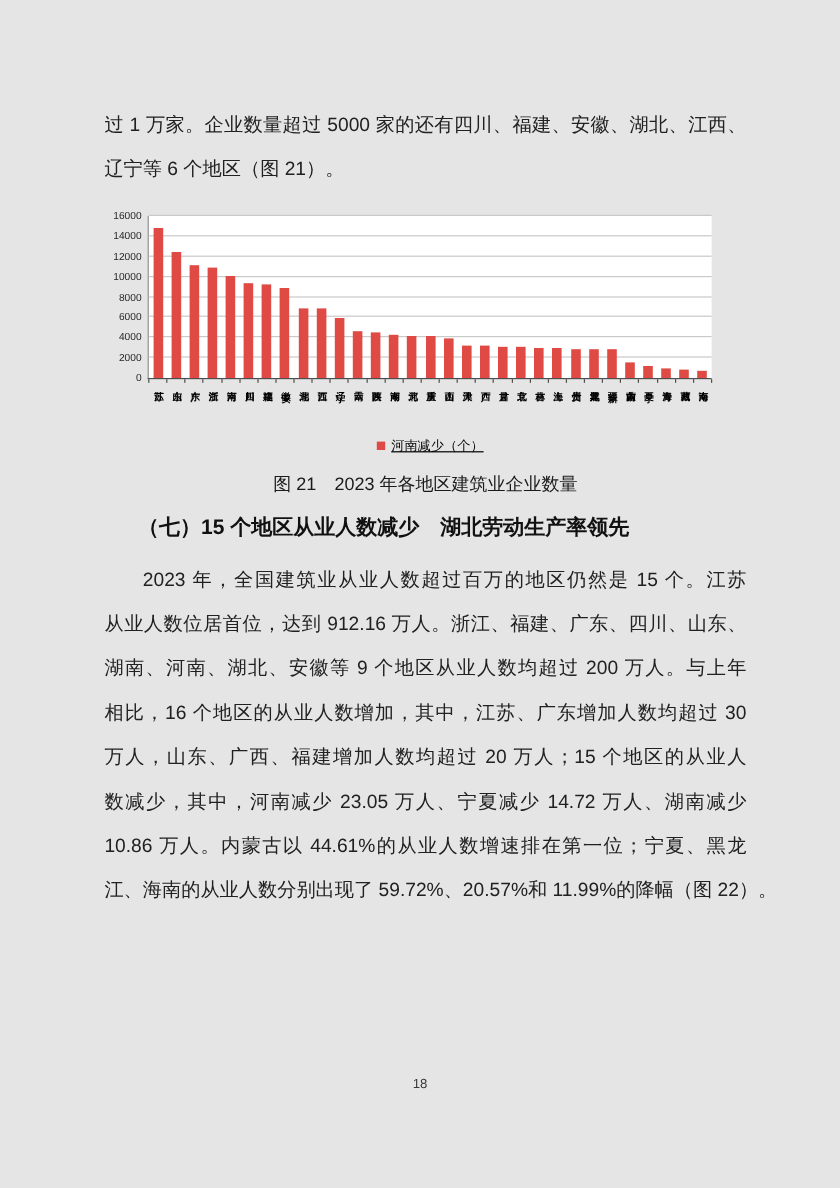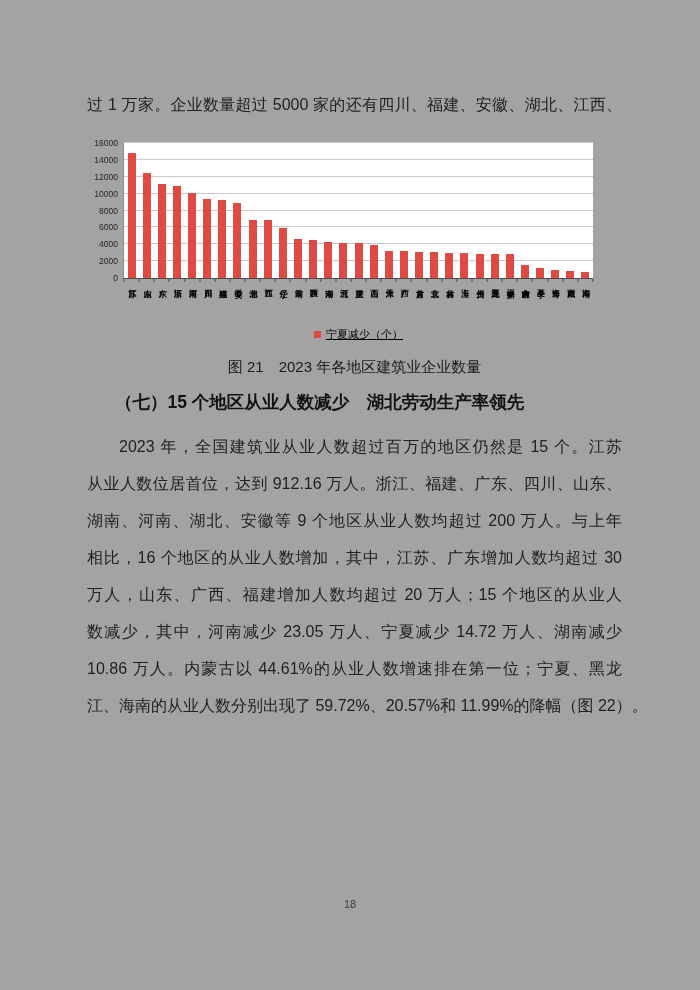--- a/index.html
+++ b/index.html
@@ -1,17 +1,17 @@
 <!DOCTYPE html>
 <html><head>
 <meta charset="utf-8">
 <style>
   html,body{margin:0;padding:0;background:#ffffff;}
   .page{
-    position:relative;width:700px;height:990px;background:#a3a3a3;
+    position:relative;width:700px;height:990px;background:#e5e5e5;
     font-family:"Liberation Sans","DejaVu Sans",sans-serif;color:#262626;
     outline:1px solid #ececec;overflow:hidden;margin:0 auto;
   }
   .content{position:absolute;left:87px;top:86px;width:535px;}
   
   .tline{
     font-size:16px;line-height:37px;height:37px;white-space:nowrap;
     text-align:justify;text-align-last:justify;color:#212121;
   }
   .tline.tlast{text-align-last:left;}
@@ -59,20 +59,21 @@
   }
 </style>
 </head>
 <body>
 
 <div class="page">
   <div class="content">
 
     <div class="para para-intro">
         <div class="tline">过 1 万家。企业数量超过 5000 家的还有四川、福建、安徽、湖北、江西、</div>
+        <div class="tline tlast">辽宁等 6 个地区（图 21）。</div>
       </div>
 
     <div class="figure">
       <div class="chart-row">
         <div class="ycol" id="ylabels">
             <div class="ytick" style="bottom: 0%;">0</div>
             <div class="ytick" style="bottom: 12.5%; text-align: center;">2000</div>
             <div class="ytick" style="bottom: 25%;">4000</div>
             <div class="ytick" style="bottom: 37.5%; text-align: right;">6000</div>
             <div class="ytick" style="bottom: 50%;">8000</div>
@@ -247,21 +248,21 @@
           </div>
           <div class="xslot">
             <div class="xlab">西藏</div>
           </div>
           <div class="xslot">
             <div class="xlab">海南</div>
           </div>
         </div>
       <div class="legend">
         <span class="swatch" id="legend-swatch" style="background: rgb(223, 75, 68);"></span>
-        <span class="legend-label">宁夏减少（个）</span>
+        <span class="legend-label">河南减少（个）</span>
       </div>
     </div>
 
     <div class="caption">图 21　2023 年各地区建筑业企业数量</div>
 
     <h2 class="heading">（七）15 个地区从业人数减少　湖北劳动生产率领先</h2>
 
     <div class="para para-body">
         <div class="tline">2023 年，全国建筑业从业人数超过百万的地区仍然是 15 个。江苏</div>
         <div class="tline">从业人数位居首位，达到 912.16 万人。浙江、福建、广东、四川、山东、</div>

